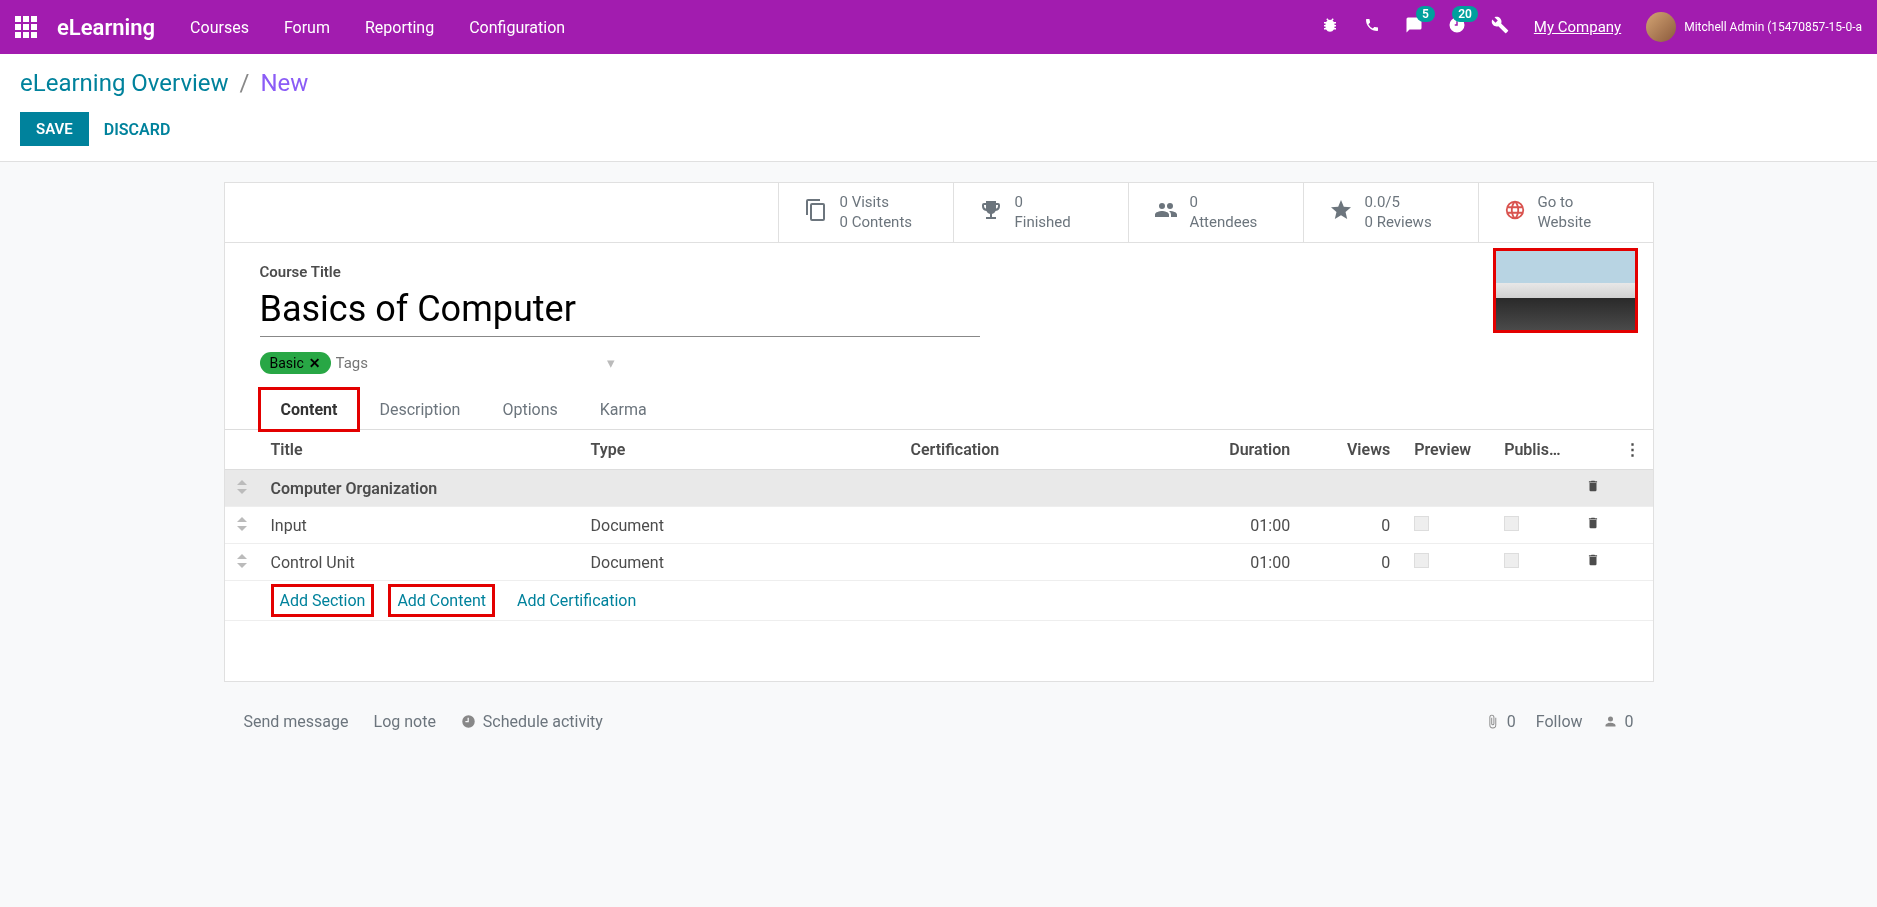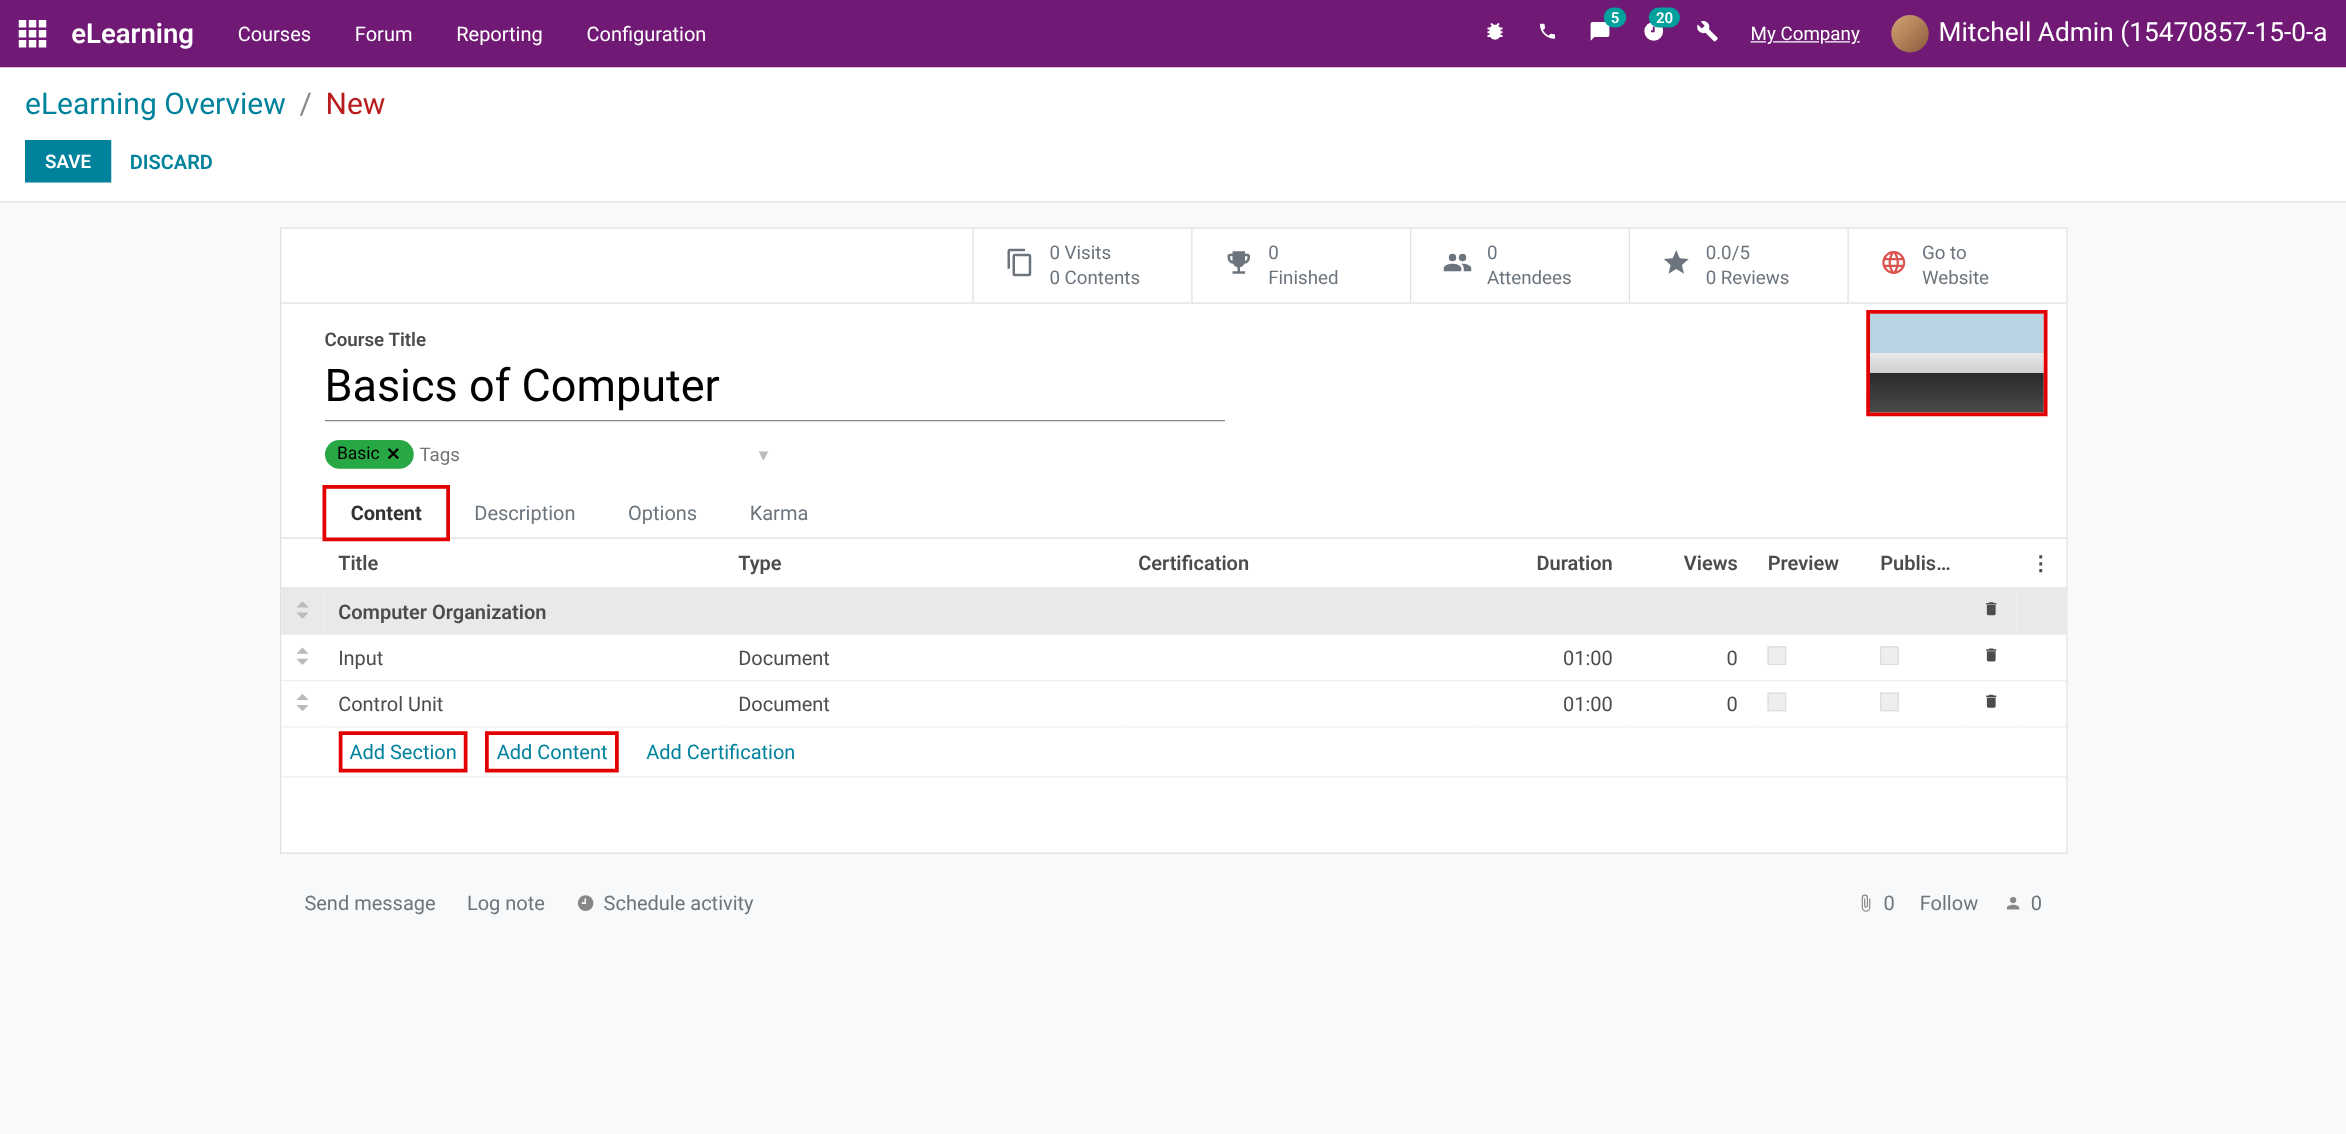--- a/index.html
+++ b/index.html
@@ -12,21 +12,21 @@
   background: #f8f9fa;
   color: #4c4c4c;
   width: 1877px;
   height: 907px;
   overflow: hidden;
   font-size: 15px;
 }
 
 
 .navbar {
-  background: #701a75;
+  background: #a21caf;
   height: 54px;
   display: flex;
   align-items: center;
   padding: 0 15px;
   color: #fff;
 }
 .apps-icon {
   display: grid;
   grid-template-columns: repeat(3, 6px);
   grid-template-rows: repeat(3, 6px);
@@ -78,36 +78,36 @@
 }
 .avatar {
   width: 30px;
   height: 30px;
   border-radius: 50%;
   background: linear-gradient(135deg, #d4a574, #8b5a3c);
   display: inline-block;
 }
 .user-label {
   color: #fff;
-  font-size: 21px;
+  font-size: 12px;
 }
 
 
 .control-panel {
   background: #fff;
   padding: 15px 20px;
   border-bottom: 1px solid #e0e0e0;
 }
 .breadcrumb {
   font-size: 24px;
   margin-bottom: 15px;
 }
 .breadcrumb .link { color: #00829c; cursor: pointer; }
 .breadcrumb .sep { color: #888; margin: 0 5px; }
-.breadcrumb .current { color: #b91c1c; }
+.breadcrumb .current { color: #8b5cf6; }
 .actions { display: flex; gap: 15px; align-items: center; }
 .btn-primary {
   background: #00829c;
   color: #fff;
   border: none;
   padding: 8px 16px;
   font-weight: 600;
   font-size: 15px;
   cursor: pointer;
 }

